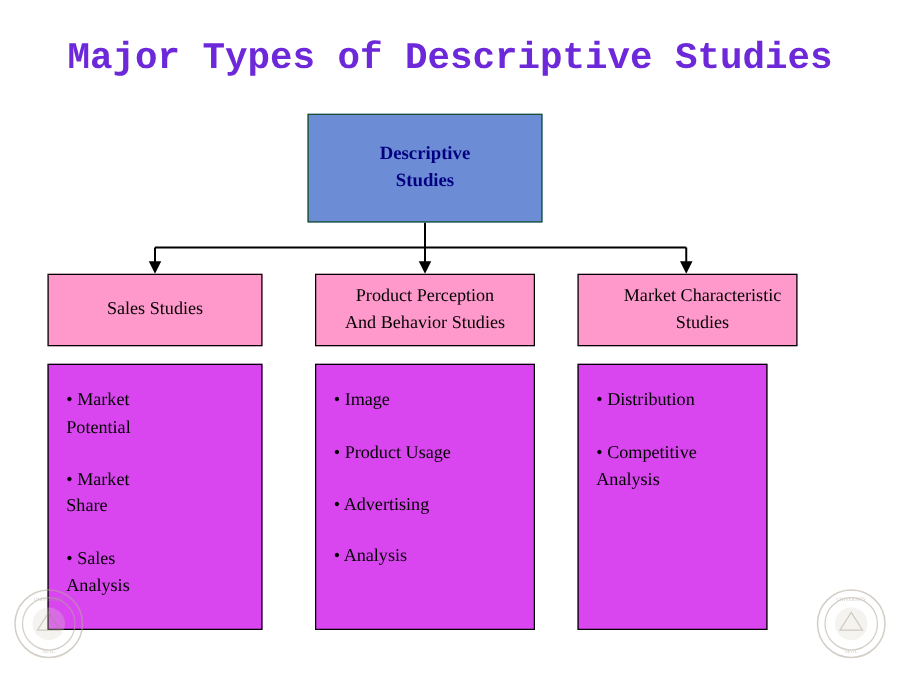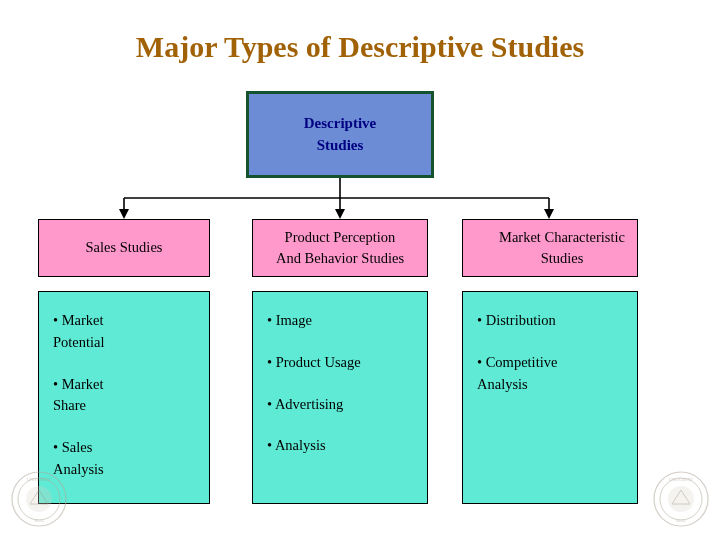--- a/index.html
+++ b/index.html
@@ -21,41 +21,41 @@
     width: 720px;
     height: 540px;
   }
 
   #title {
     position: absolute;
     left: 0;
     top: 30px;
     width: 720px;
     text-align: center;
-    font-family: Liberation Serif, serif;
+    font-family: Liberation Mono, monospace;
     font-size: 30px;
     font-weight: bold;
-    color: #a16207;
+    color: #6d28d9;
     letter-spacing: 0px;
   }
 
   
   .box {
     position: absolute;
     box-sizing: border-box;
     border: 1px solid #000000;
   }
 
   #top-box {
     left: 246px;
     top: 91px;
     width: 188px;
     height: 87px;
     background: #6c8cd5;
-    border: 3px solid #14532d;
+    border: 1px solid #14532d;
     display: flex;
     align-items: center;
     justify-content: center;
   }
   #top-box .box-text {
     color: #000080;
     font-size: 15px;
     font-weight: bold;
     text-align: center;
     line-height: 1.45;
@@ -69,42 +69,42 @@
     align-items: center;
     justify-content: center;
     text-align: center;
     color: #000000;
     font-size: 14.5px;
     line-height: 1.45;
   }
 
   
   .body-box {
-    background: #5eead4;
+    background: #d946ef;
     border: 1px solid #000000;
     color: #000000;
     font-size: 14.5px;
     padding: 18px 14px 10px 14px;
     box-sizing: border-box;
   }
   .bullet-line {
     margin-bottom: 20px;
     line-height: 1.5;
     white-space: pre-line;
   }
   .bullet-line:last-child { margin-bottom: 0; }
 
   
   #head-1 { left: 38px;  top: 219px; width: 172px; height: 58px; }
   #head-2 { left: 252px; top: 219px; width: 176px; height: 58px; }
   #head-3 { left: 462px; top: 219px; width: 176px; height: 58px; padding-left: 24px; }
 
   #body-1 { left: 38px;  top: 291px; width: 172px; height: 213px; }
   #body-2 { left: 252px; top: 291px; width: 176px; height: 213px; }
-  #body-3 { left: 462px; top: 291px; width: 176px; height: 213px; }
+  #body-3 { left: 462px; top: 291px; width: 152px; height: 213px; }
 
   
   #connectors {
     position: absolute;
     left: 0; top: 0;
     width: 720px; height: 540px;
     pointer-events: none;
   }
 
   

